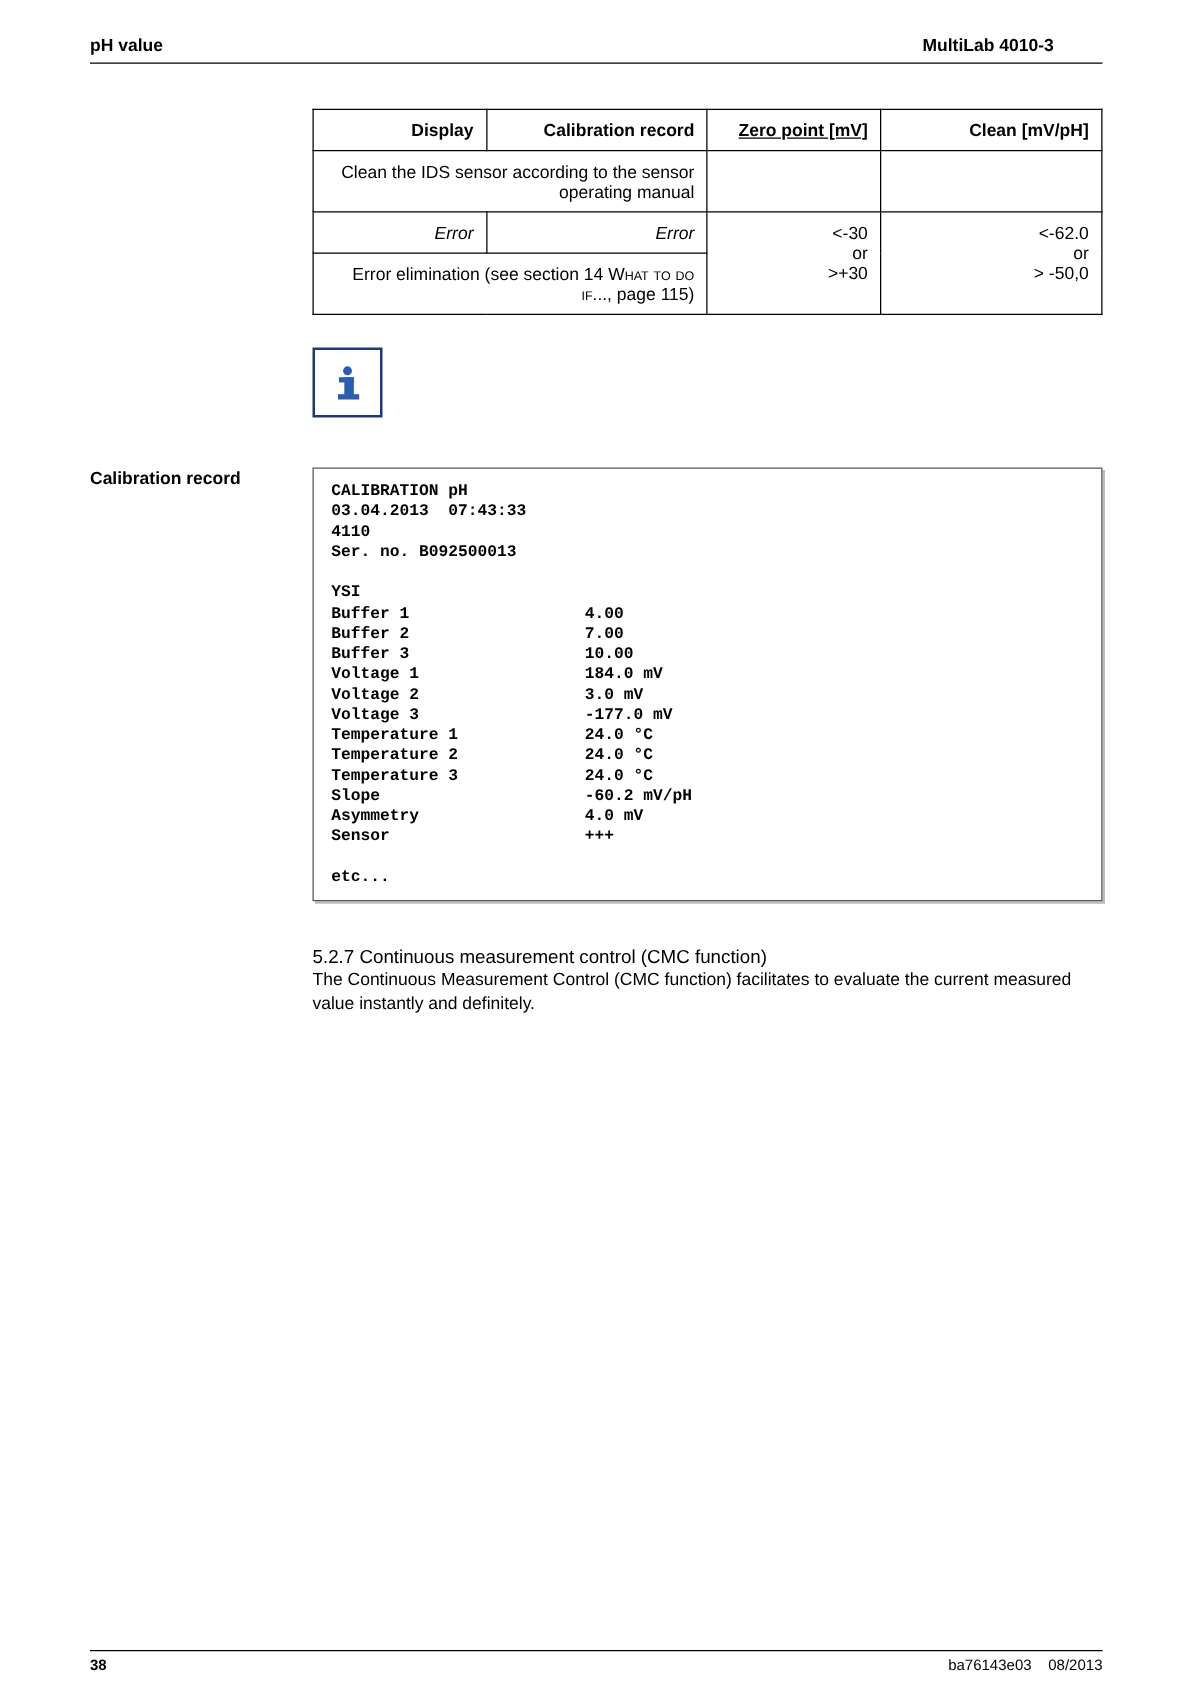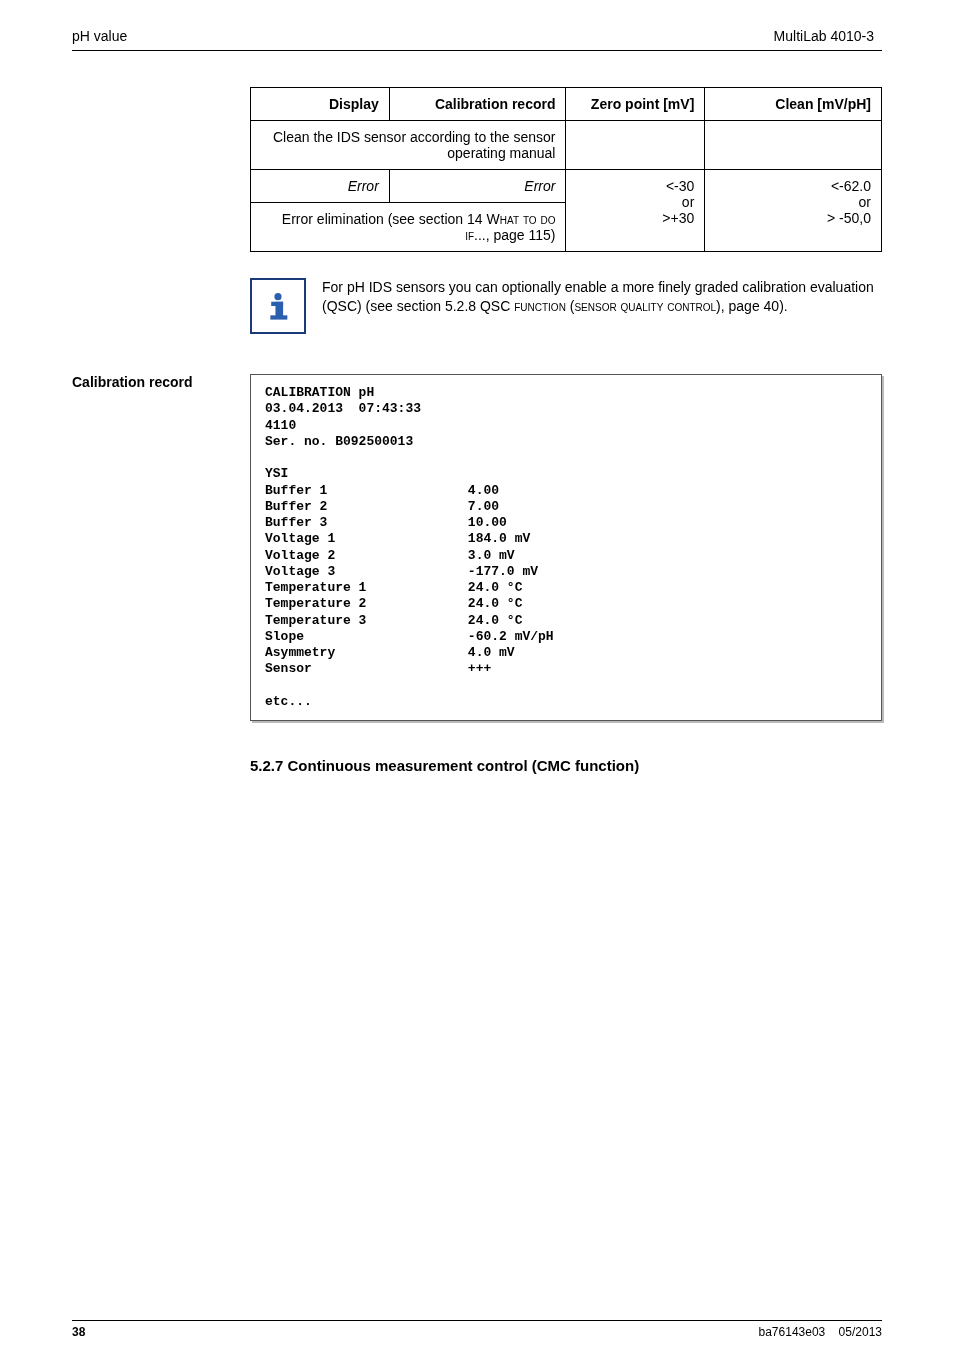--- a/index.html
+++ b/index.html
@@ -9,23 +9,23 @@
     font-size: 14px;
     color: #000;
     width: 954px;
     min-height: 1351px;
     position: relative;
     background: #fff;
   }
   .header {
     display: flex;
     justify-content: space-between;
-    padding: 28px 80px 6px 72px;
-    font-size: 14px;
-    font-weight: normal;
+    padding: 28px 111px 6px 72px;
+    font-size: 14px;
+    font-weight: bold;
   }
   .header-rule {
     margin: 0 72px 0 72px;
     border: none;
     border-top: 1px solid #000;
   }
   .main {
     padding: 36px 72px 0 72px;
     display: flex;
     gap: 18px;
@@ -50,21 +50,21 @@
     text-align: right;
     font-size: 14px;
   }
   table.boxed th {
     font-weight: bold;
   }
 
   
   .col-a { width: 22%; }
   .col-b { width: 28%; }
-  .col-c { width: 22%; }
+  .col-c { width: 22%; text-decoration: underline; }
   .col-d { width: 28%; }
 
   .info-row {
     display: flex;
     gap: 16px;
     margin-top: 26px;
     align-items: flex-start;
   }
   .info-icon {
     flex: 0 0 56px;
@@ -109,21 +109,21 @@
 
   .section {
     padding: 36px 72px 0 72px;
     display: flex;
     gap: 18px;
   }
   .section .side-empty { flex: 0 0 160px; }
   .section .sect-content { flex: 1; }
   h3.sect-title {
     font-size: 15px;
-    font-weight: bold;
+    font-weight: normal;
     margin: 0 0 0 0;
   }
   .para {
     font-size: 14px;
     line-height: 1.35;
     margin: 0 0 14px 0;
   }
 
   .footer {
     position: absolute;
@@ -186,23 +186,20 @@
       </table>
 
     <div class="info-row">
       <div class="info-icon">
         <svg viewBox="0 0 40 40">
           <circle cx="20" cy="9" r="4.2" fill="#2a5fb0"></circle>
           <rect x="12" y="15" width="14" height="5" fill="#2a5fb0"></rect>
           <rect x="17" y="15" width="9" height="18" fill="#2a5fb0"></rect>
           <rect x="11" y="31" width="20" height="5" fill="#2a5fb0"></rect>
         </svg>
-      </div>
-      <div class="info-text">
-        <span>For pH IDS sensors you can optionally enable a more finely graded calibration evaluation (QSC) (see section 5.2.8 QSC </span><span class="smallcaps">function (sensor quality control)</span><span>, page 40).</span>
       </div>
     </div>
   </div>
 </div>
 
 <div class="record-block">
   <div class="record-side">Calibration record</div>
   <div class="record-box-wrap">
     <div class="record-box" id="record-box">CALIBRATION pH
 03.04.2013  07:43:33
@@ -224,24 +221,25 @@
 Sensor                    +++
 
 etc...</div>
   </div>
 </div>
 
 <div class="section">
   <div class="side-empty"></div>
   <div class="sect-content">
     <h3 class="sect-title">5.2.7   Continuous measurement control (CMC function)</h3>
+    <p class="para">The Continuous Measurement Control (CMC function) facilitates to evaluate the current measured value instantly and definitely.</p>
   </div>
 </div>
 
 <div class="footer">
   <hr class="footer-rule">
   <div class="footer-row">
     <span><b>38</b></span>
     <span>
-      <span>ba76143e03</span>&nbsp;&nbsp;&nbsp;&nbsp;<span>05/2013</span>
+      <span>ba76143e03</span>&nbsp;&nbsp;&nbsp;&nbsp;<span>08/2013</span>
     </span>
   </div>
 </div>
 
 </body></html>

